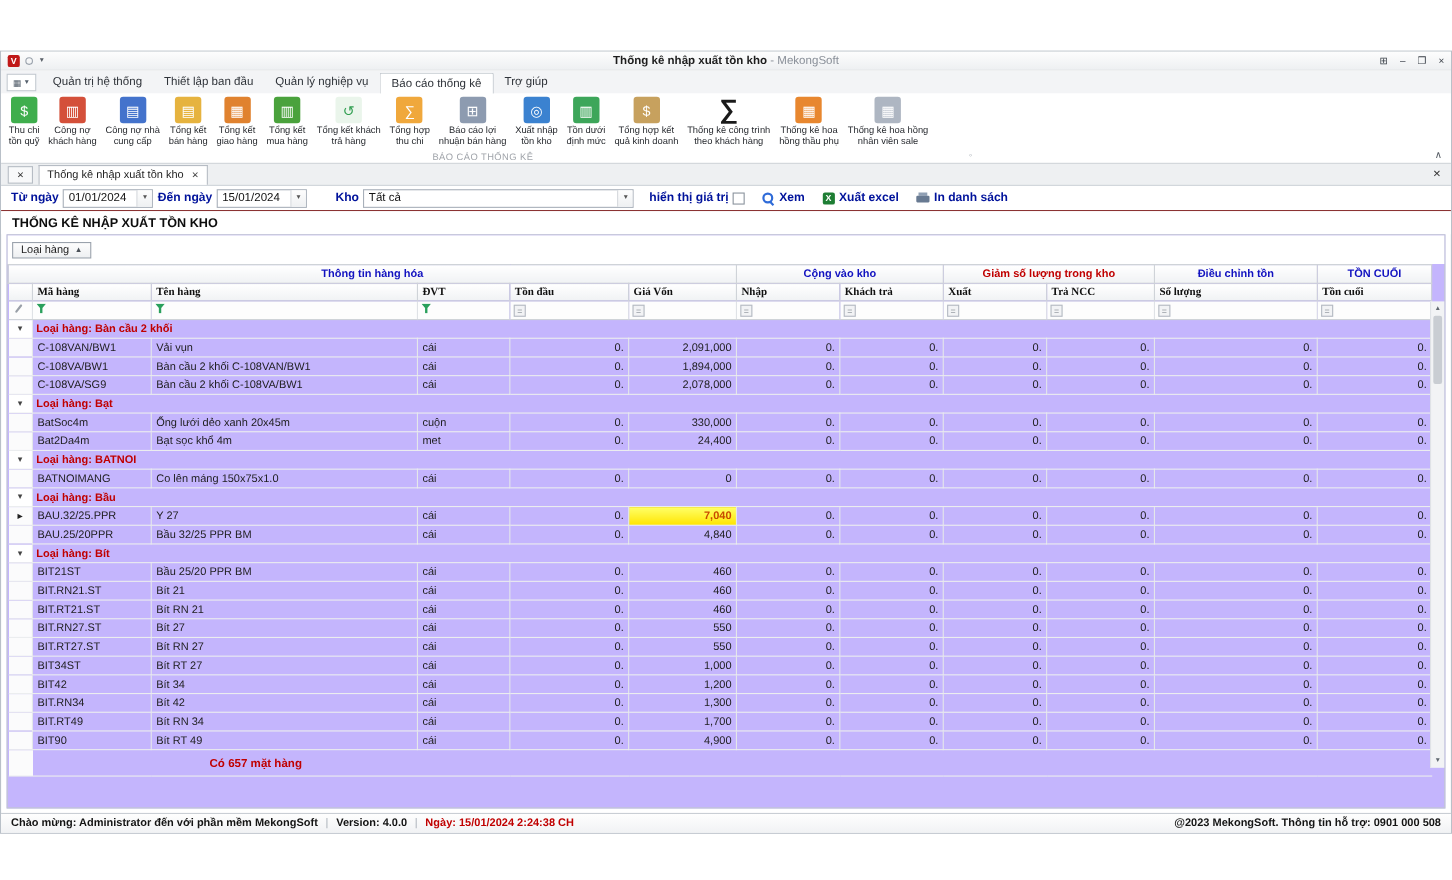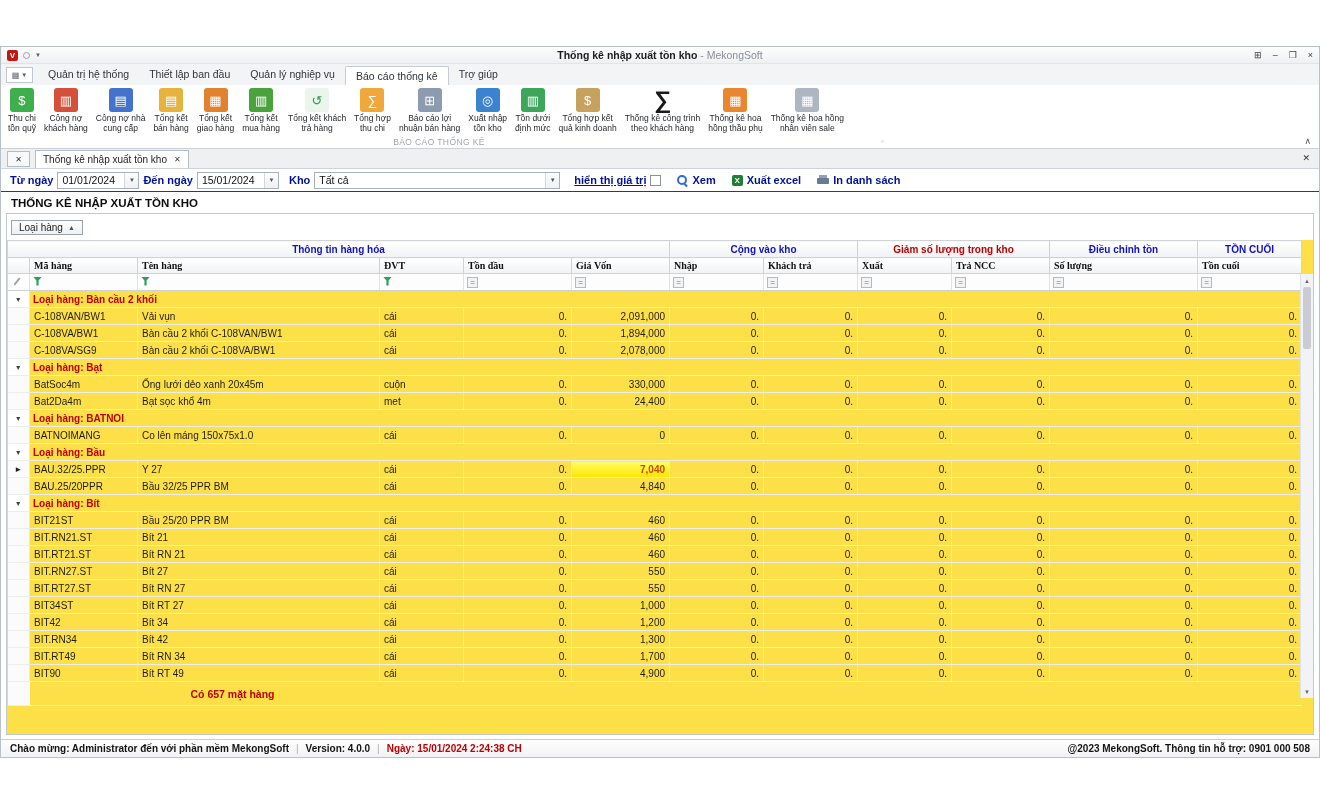--- a/index.html
+++ b/index.html
@@ -56,21 +56,21 @@
   .mag::after { content:""; position:absolute; left:8px; top:8px; width:4px; height:2px; background:#2f6bd8; transform:rotate(45deg); transform-origin:0 0; }
   .xls { width:11px; height:11px; background:#1e7e34; border-radius:2px; color:#fff; font-size:8px; font-weight:bold; display:inline-flex; align-items:center; justify-content:center; }
   .prn { position:relative; width:12px; height:11px; display:inline-block; }
   .prn::before { content:""; position:absolute; left:2px; top:0; width:8px; height:3px; background:#90a0b4; }
   .prn::after { content:""; position:absolute; left:0; top:3px; width:12px; height:6px; background:#687a92; border-radius:1px; }
 
   
   .report-title { height:21px; display:flex; align-items:center; padding-left:10px; font-size:11.5px; font-weight:bold; color:#0d0d0d; background:#fff; }
 
   
-  .grid-panel { position:absolute; left:5px; right:5px; top:166px; bottom:22px; background:#fde047; border:1px solid #c2c8cf; }
+  .grid-panel { position:absolute; left:5px; right:5px; top:166px; bottom:22px; background:#c4b5fd; border:1px solid #c2c8cf; }
   .chip-row { height:26px; display:flex; align-items:center; padding-left:4px; background:#fff; }
   .chip { display:inline-flex; align-items:center; gap:5px; border:1px solid #9aa2ac; background:linear-gradient(#fdfdfd,#eef0f2); padding:1px 7px; font-size:10px; color:#1d1d1d; }
   .chip .asc { font-size:7px; color:#4a5058; }
 
   table.grid { border-collapse:collapse; table-layout:fixed; width:1294px; font-size:10px; }
   table.grid th, table.grid td { overflow:hidden; white-space:nowrap; }
   tr.hgroups th { height:17px; background:linear-gradient(#ffffff,#f0f2f4); border:1px solid #cfd3d8; border-left:none; font-size:10px; font-weight:bold; text-align:center; }
   tr.hgroups th:first-child { border-left:1px solid #cfd3d8; }
   tr.hcols th { height:16px; background:linear-gradient(#ffffff,#f0f2f4); border:1px solid #cfd3d8; border-top:none; border-left:none; font-size:10px; font-weight:bold; color:#111; text-align:left; padding-left:4px;font-family:Liberation Serif, serif; }
   tr.frow td { height:17px; background:#fdfdfd; border-right:1px solid #dfe2e6; border-bottom:1px solid #cfd3d8; padding-left:3px; }
@@ -233,26 +233,26 @@
       <span class="flabel">Từ ngày</span>
       <div class="finput w-date">
         <span>01/01/2024</span>
         <span class="arrow">▼</span>
       </div>
       <span class="flabel">Đến ngày</span>
       <div class="finput w-date">
         <span>15/01/2024</span>
         <span class="arrow">▼</span>
       </div>
-      <span class="flabel" style="margin-left:6px;">Kho</span>
+      <span class="flabel" style="margin-left:22px;">Kho</span>
       <div class="finput w-kho">
         <span>Tất cả</span>
         <span class="arrow">▼</span>
       </div>
-      <span class="flabel" style="margin-left:10px;text-decoration:underline;">hiển thị giá trị</span>
+      <span class="flabel" style="margin-left:10px;">hiển thị giá trị</span>
       <span class="checkbox"></span>
       <div class="action">
         <span class="mag"></span>
         <span class="flabel">Xem</span>
       </div>
       <div class="action">
         <span class="xls">X</span>
         <span class="flabel">Xuất excel</span>
       </div>
       <div class="action">

